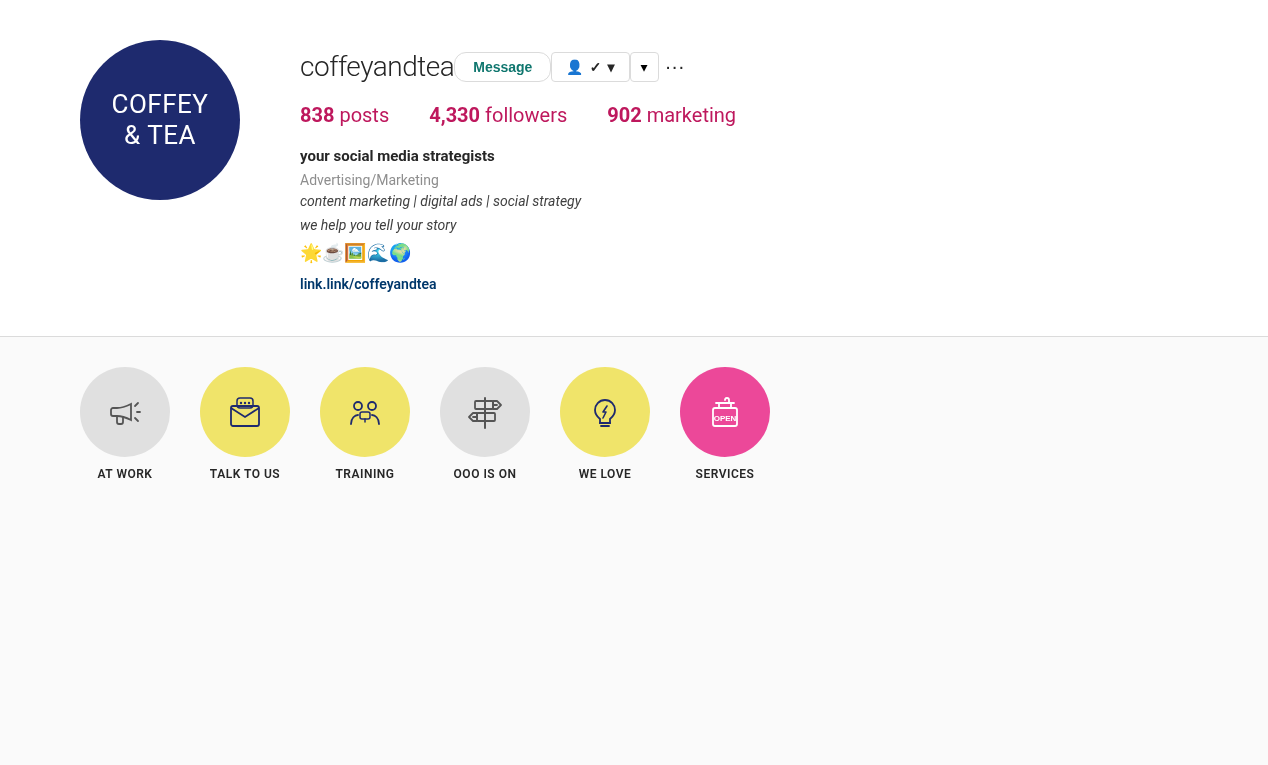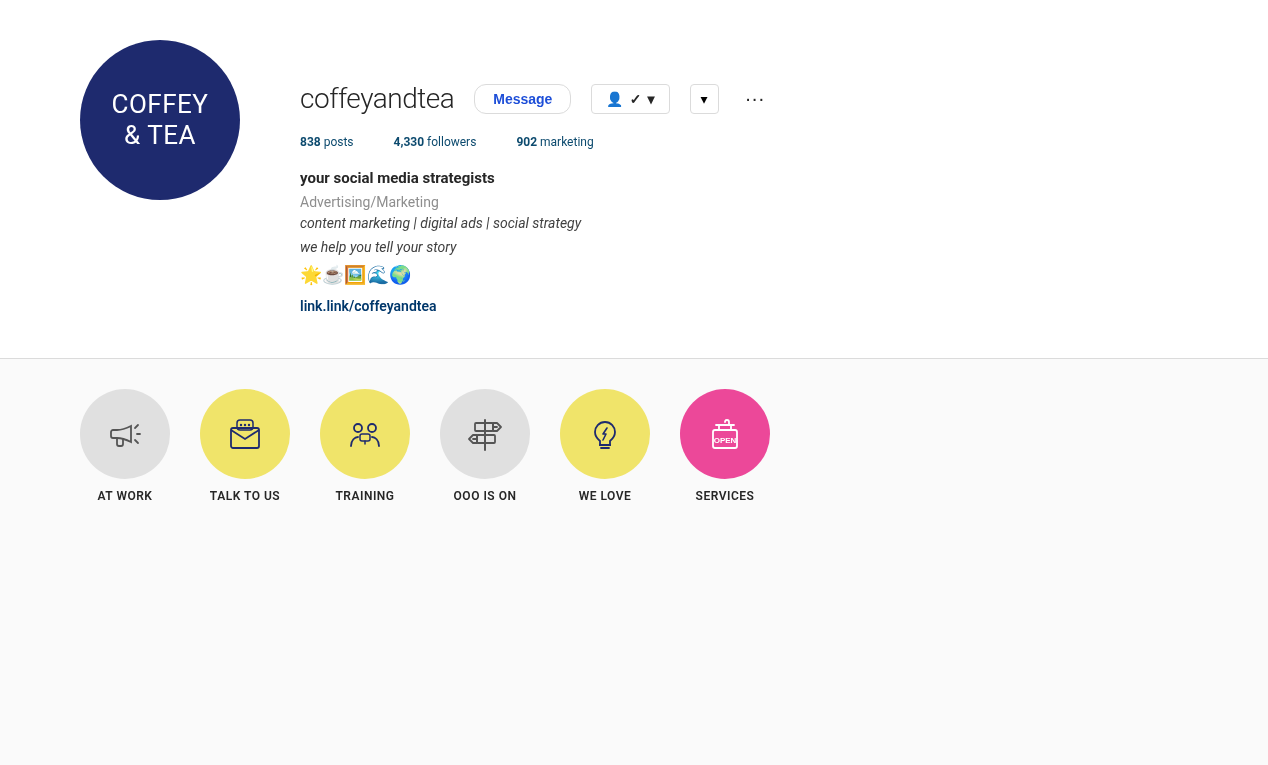--- a/index.html
+++ b/index.html
@@ -45,40 +45,39 @@
     }
 
     .profile-info {
       flex: 1;
       padding-top: 10px;
     }
 
     .profile-header-row {
       display: flex;
       align-items: center;
-      gap: 20px;
+      gap: 0;
       margin-bottom: 20px;
-      margin-top: 32px;
     }
 
     .username {
       font-size: 28px;
       font-weight: 300;
       color: #262626;
       letter-spacing: -0.5px;
     }
 
     .btn-message {
       padding: 6px 18px;
       border: 1px solid #dbdbdb;
       background: #fff;
       border-radius: 12px;
       font-size: 14px;
       font-weight: 600;
-      color: #1d4ed8;
+      color: #0f766e;
       cursor: pointer;
     }
 
     .btn-follow {
       display: flex;
       align-items: center;
       gap: 6px;
       padding: 6px 14px;
       border: 1px solid #dbdbdb;
       background: #fff;
@@ -109,22 +108,22 @@
       padding: 4px 6px;
     }
 
     .stats-row {
       display: flex;
       gap: 40px;
       margin-bottom: 18px;
     }
 
     .stat-item {
-      font-size: 12px;
-      color: #0c4a6e;
+      font-size: 20px;
+      color: #be185d;
     }
 
     .stat-item .stat-number {
       font-weight: 700;
     }
 
     .stat-item .stat-label {
       font-weight: 400;
     }
 

